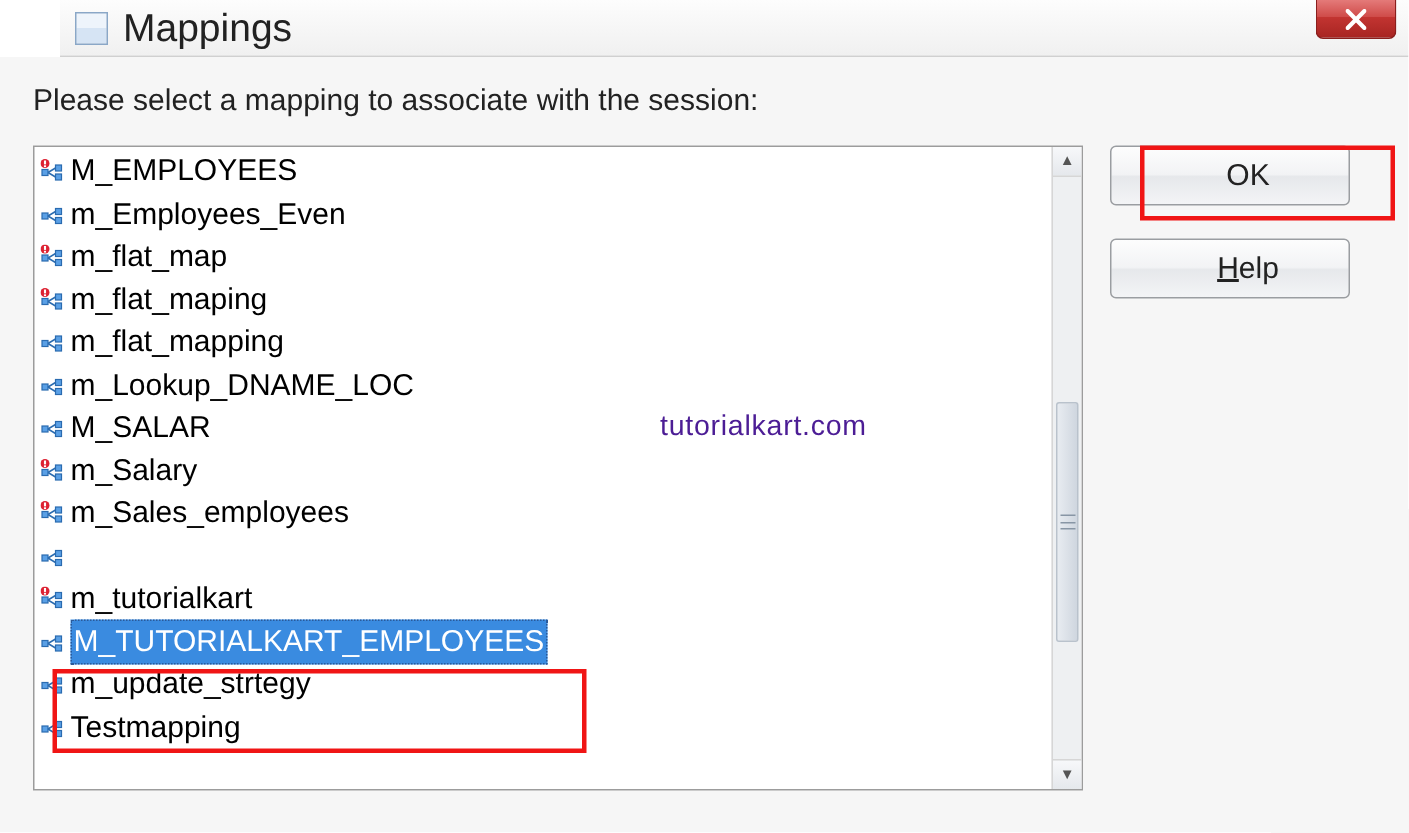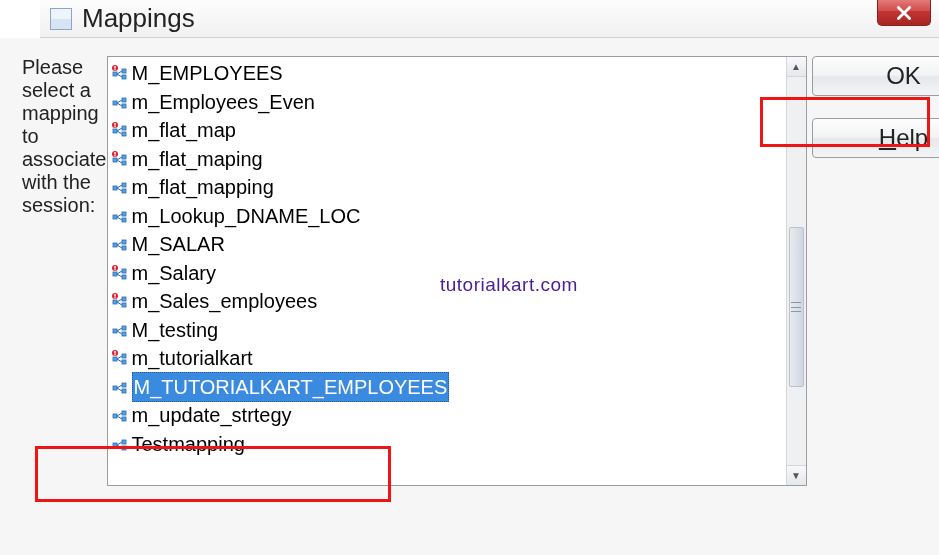--- a/index.html
+++ b/index.html
@@ -52,30 +52,31 @@
     justify-content: center;
     color: #fff;
     font-weight: bold;
     cursor: pointer;
   }
   .close-btn svg { width:14px; height:14px; }
   .content {
     padding: 18px 22px 0 22px;
     height: calc(100% - 38px);
     display: flex;
+    flex-direction: column;
     background: #f6f6f6;
   }
   .prompt {
     font-size: 20px;
     color: #222;
     margin-bottom: 18px;
   }
   .body-row {
     display: flex;
-    gap: 5px;
+    gap: 18px;
     flex: 1;
     min-height: 0;
   }
   .list-wrapper {
     width: 700px;
     height: 430px;
     position: relative;
   }
   .listbox {
     width: 100%;
@@ -150,21 +151,21 @@
     flex-direction: column;
     gap: 22px;
     padding-top: 0px;
   }
   .win-btn {
     width: 160px;
     height: 40px;
     background: linear-gradient(to bottom, #fdfdfd 0%, #f2f3f5 48%, #e6e8eb 52%, #f3f4f6 100%);
     border: 1px solid #9a9da1;
     border-radius: 4px;
-    font-size: 24px;
+    font-size: 20px;
     color: #222;
     cursor: pointer;
     position: relative;
     padding-left: 30px;
   }
   .win-btn .u { text-decoration: underline; }
   .highlight-box {
     position: absolute;
     border: 3px solid #f01515;
     pointer-events: none;
@@ -332,21 +333,20 @@
               <span class="icon">
                 <svg class="mapping-icon-svg" viewBox="0 0 16 16">
     <rect x="1" y="7" width="4" height="4" fill="#5aa0e6" stroke="#2a6bb0" stroke-width="0.8"></rect>
     <rect x="10" y="4" width="4" height="4" fill="#5aa0e6" stroke="#2a6bb0" stroke-width="0.8"></rect>
     <rect x="10" y="10" width="4" height="4" fill="#5aa0e6" stroke="#2a6bb0" stroke-width="0.8"></rect>
     <line x1="5" y1="9" x2="10" y2="6" stroke="#2a6bb0" stroke-width="1"></line>
     <line x1="5" y1="9" x2="10" y2="12" stroke="#2a6bb0" stroke-width="1"></line>
 
   </svg>
               </span>
-              <span class="label">M_testing</span>
             </div>
             <div class="list-item">
               <span class="icon">
                 <svg class="mapping-icon-svg" viewBox="0 0 16 16">
     <rect x="1" y="7" width="4" height="4" fill="#5aa0e6" stroke="#2a6bb0" stroke-width="0.8"></rect>
     <rect x="10" y="4" width="4" height="4" fill="#5aa0e6" stroke="#2a6bb0" stroke-width="0.8"></rect>
     <rect x="10" y="10" width="4" height="4" fill="#5aa0e6" stroke="#2a6bb0" stroke-width="0.8"></rect>
     <line x1="5" y1="9" x2="10" y2="6" stroke="#2a6bb0" stroke-width="1"></line>
     <line x1="5" y1="9" x2="10" y2="12" stroke="#2a6bb0" stroke-width="1"></line>
     <circle cx="3" cy="3" r="3" fill="#d23"></circle>

